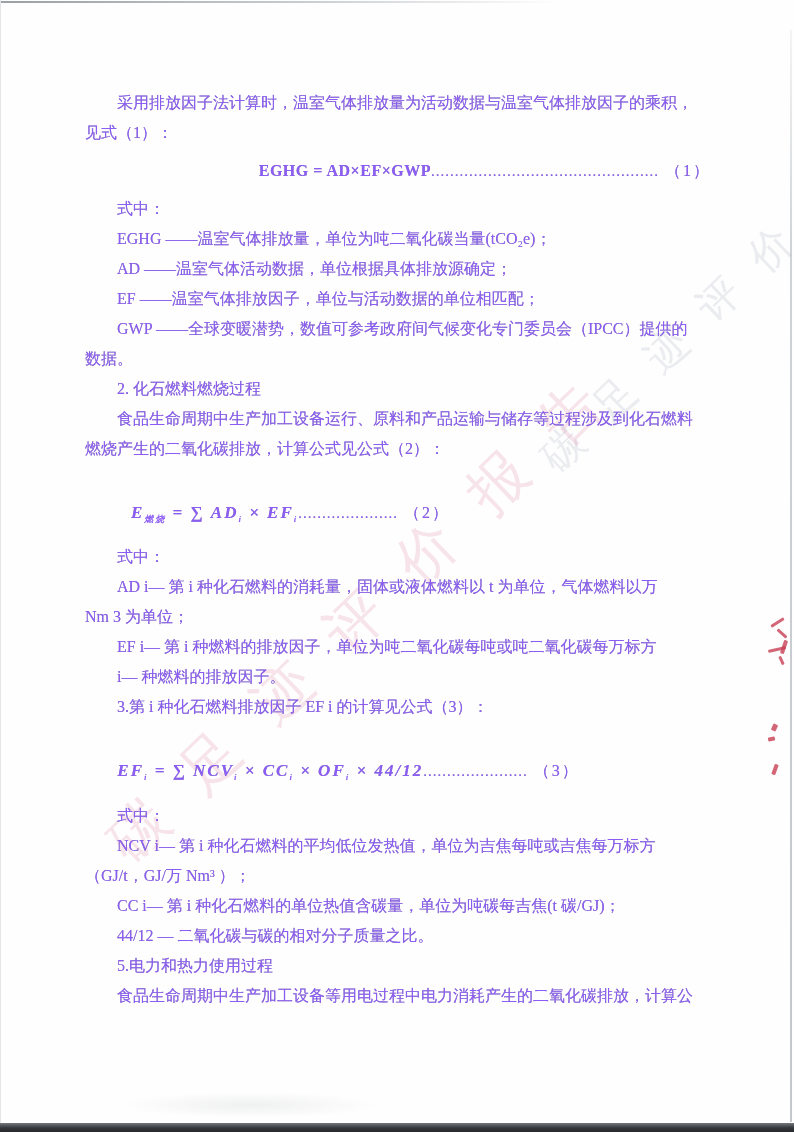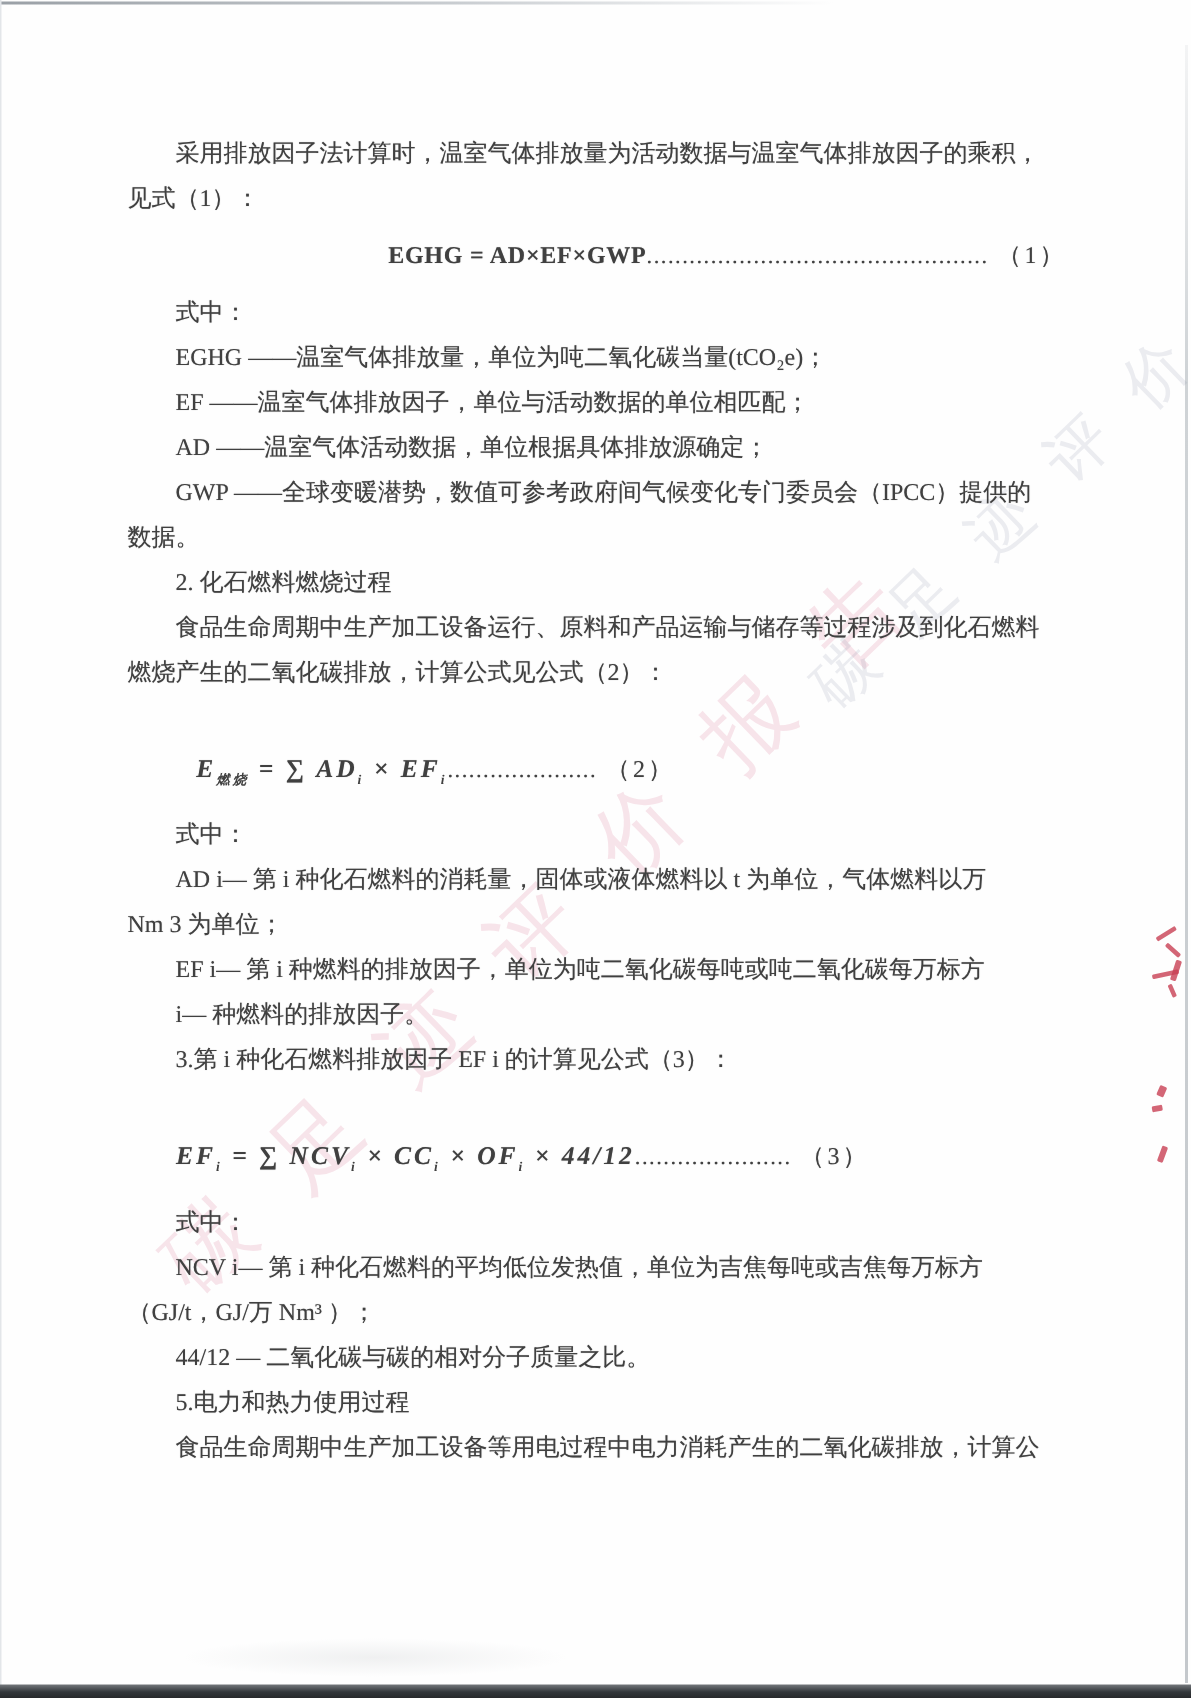--- a/index.html
+++ b/index.html
@@ -61,21 +61,21 @@
   .rm2{left:776px;top:632px;width:12px;height:3px;transform:rotate(42deg);}
   .rm3{left:768px;top:648px;width:18px;height:3px;transform:rotate(-12deg);}
   .rm4{left:777px;top:659px;width:9px;height:3px;transform:rotate(66deg);}
   .rm5{left:782px;top:640px;width:4px;height:14px;transform:rotate(18deg);}
   .rm6{left:772px;top:724px;width:5px;height:7px;transform:rotate(24deg);}
   .rm7{left:768px;top:737px;width:7px;height:4px;transform:rotate(-10deg);}
   .rm8{left:773px;top:764px;width:4px;height:11px;transform:rotate(20deg);}
   
   .content{
     position:absolute;left:85px;top:88px;width:626px;
-    font-size:16px;color:#404040;
+    font-size:16px;color:#8b5cf6;
     text-shadow:0 0 .6px rgba(45,45,45,.45);
   }
   .line{line-height:30px;white-space:normal;}
   .indent{text-indent:2em;}
   .flush{text-indent:0;}
   .line sub{font-size:9px;text-shadow:none;}
   .formula{margin:5px 0;line-height:36px;}
   .formula-1{text-indent:2em;font-weight:600;letter-spacing:.5px;text-align:right;}
   .formula-2,.formula-3{
     font-style:italic;font-weight:bold;font-size:17px;letter-spacing:2px;margin-top:31px;
@@ -109,36 +109,37 @@
   <div class="redmark rm6"></div>
   <div class="redmark rm7"></div>
   <div class="redmark rm8"></div>
 
   <div class="content">
       <div class="line indent"><span>采用排放因子法计算时，温室气体排放量为活动数据与温室气体排放因子的乘积，</span></div>
       <div class="line flush"><span>见式（1）：</span></div>
       <div class="line formula formula-1"><span>EGHG = AD×EF×GWP</span><span class="dots">................................................</span><span class="num"> （1）</span></div>
       <div class="line indent"><span>式中：</span></div>
       <div class="line indent"><span>EGHG ——温室气体排放量，单位为吨二氧化碳当量(tCO₂e)；</span></div>
+      <div class="line indent"><span>AD ——温室气体活动数据，单位根据具体排放源确定；</span></div>
       <div class="line indent"><span>EF ——温室气体排放因子，单位与活动数据的单位相匹配；</span></div>
-      <div class="line indent"><span>AD ——温室气体活动数据，单位根据具体排放源确定；</span></div>
       <div class="line indent"><span>GWP ——全球变暖潜势，数值可参考政府间气候变化专门委员会（IPCC）提供的</span></div>
       <div class="line flush"><span>数据。</span></div>
       <div class="line indent"><span>2. 化石燃料燃烧过程</span></div>
       <div class="line indent"><span>食品生命周期中生产加工设备运行、原料和产品运输与储存等过程涉及到化石燃料</span></div>
       <div class="line flush"><span>燃烧产生的二氧化碳排放，计算公式见公式（2）：</span></div>
       <div class="line formula formula-2"><span>E</span><sub class="sub sub-cn">燃烧</sub><span> = ∑ AD</span><sub class="sub">i</sub><span> × EF</span><sub class="sub">i</sub><span class="dots">.....................</span><span class="num"> （2）</span></div>
       <div class="line indent"><span>式中：</span></div>
       <div class="line indent"><span>AD i— 第 i 种化石燃料的消耗量，固体或液体燃料以 t 为单位，气体燃料以万</span></div>
       <div class="line flush"><span>Nm 3 为单位；</span></div>
       <div class="line indent"><span>EF i— 第 i 种燃料的排放因子，单位为吨二氧化碳每吨或吨二氧化碳每万标方</span></div>
       <div class="line indent"><span>i— 种燃料的排放因子。</span></div>
       <div class="line indent"><span>3.第 i 种化石燃料排放因子 EF i 的计算见公式（3）：</span></div>
       <div class="line formula formula-3"><span>EF</span><sub class="sub">i</sub><span> = ∑ NCV</span><sub class="sub">i</sub><span> × CC</span><sub class="sub">i</sub><span> × OF</span><sub class="sub">i</sub><span> × 44/12</span><span class="dots">......................</span><span class="num"> （3）</span></div>
       <div class="line indent"><span>式中：</span></div>
       <div class="line indent"><span>NCV i— 第 i 种化石燃料的平均低位发热值，单位为吉焦每吨或吉焦每万标方</span></div>
       <div class="line flush"><span>（GJ/t，GJ/万 Nm³ ）；</span></div>
+      <div class="line indent"><span>CC i— 第 i 种化石燃料的单位热值含碳量，单位为吨碳每吉焦(t 碳/GJ)；</span></div>
       <div class="line indent"><span>44/12 — 二氧化碳与碳的相对分子质量之比。</span></div>
       <div class="line indent"><span>5.电力和热力使用过程</span></div>
       <div class="line indent"><span>食品生命周期中生产加工设备等用电过程中电力消耗产生的二氧化碳排放，计算公</span></div>
     </div>
 
 </div>
 
 </body></html>

